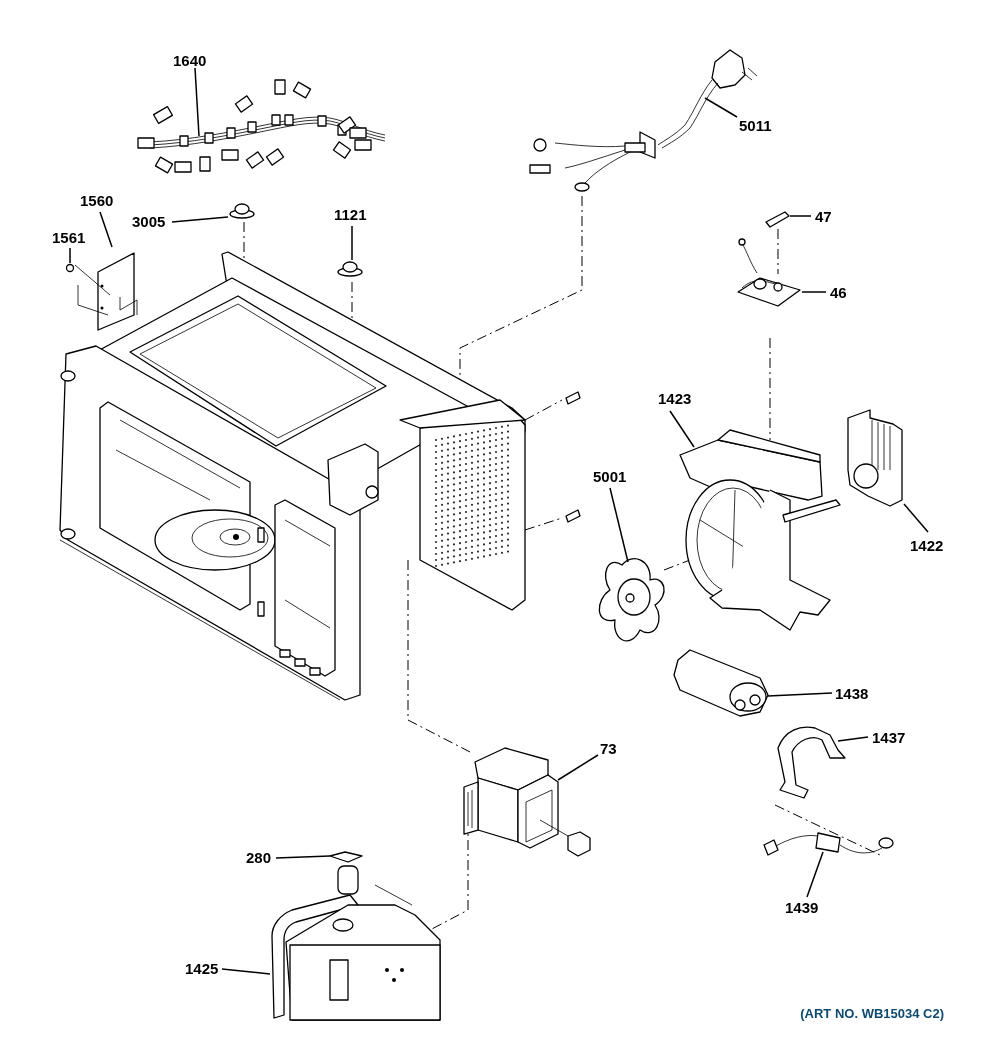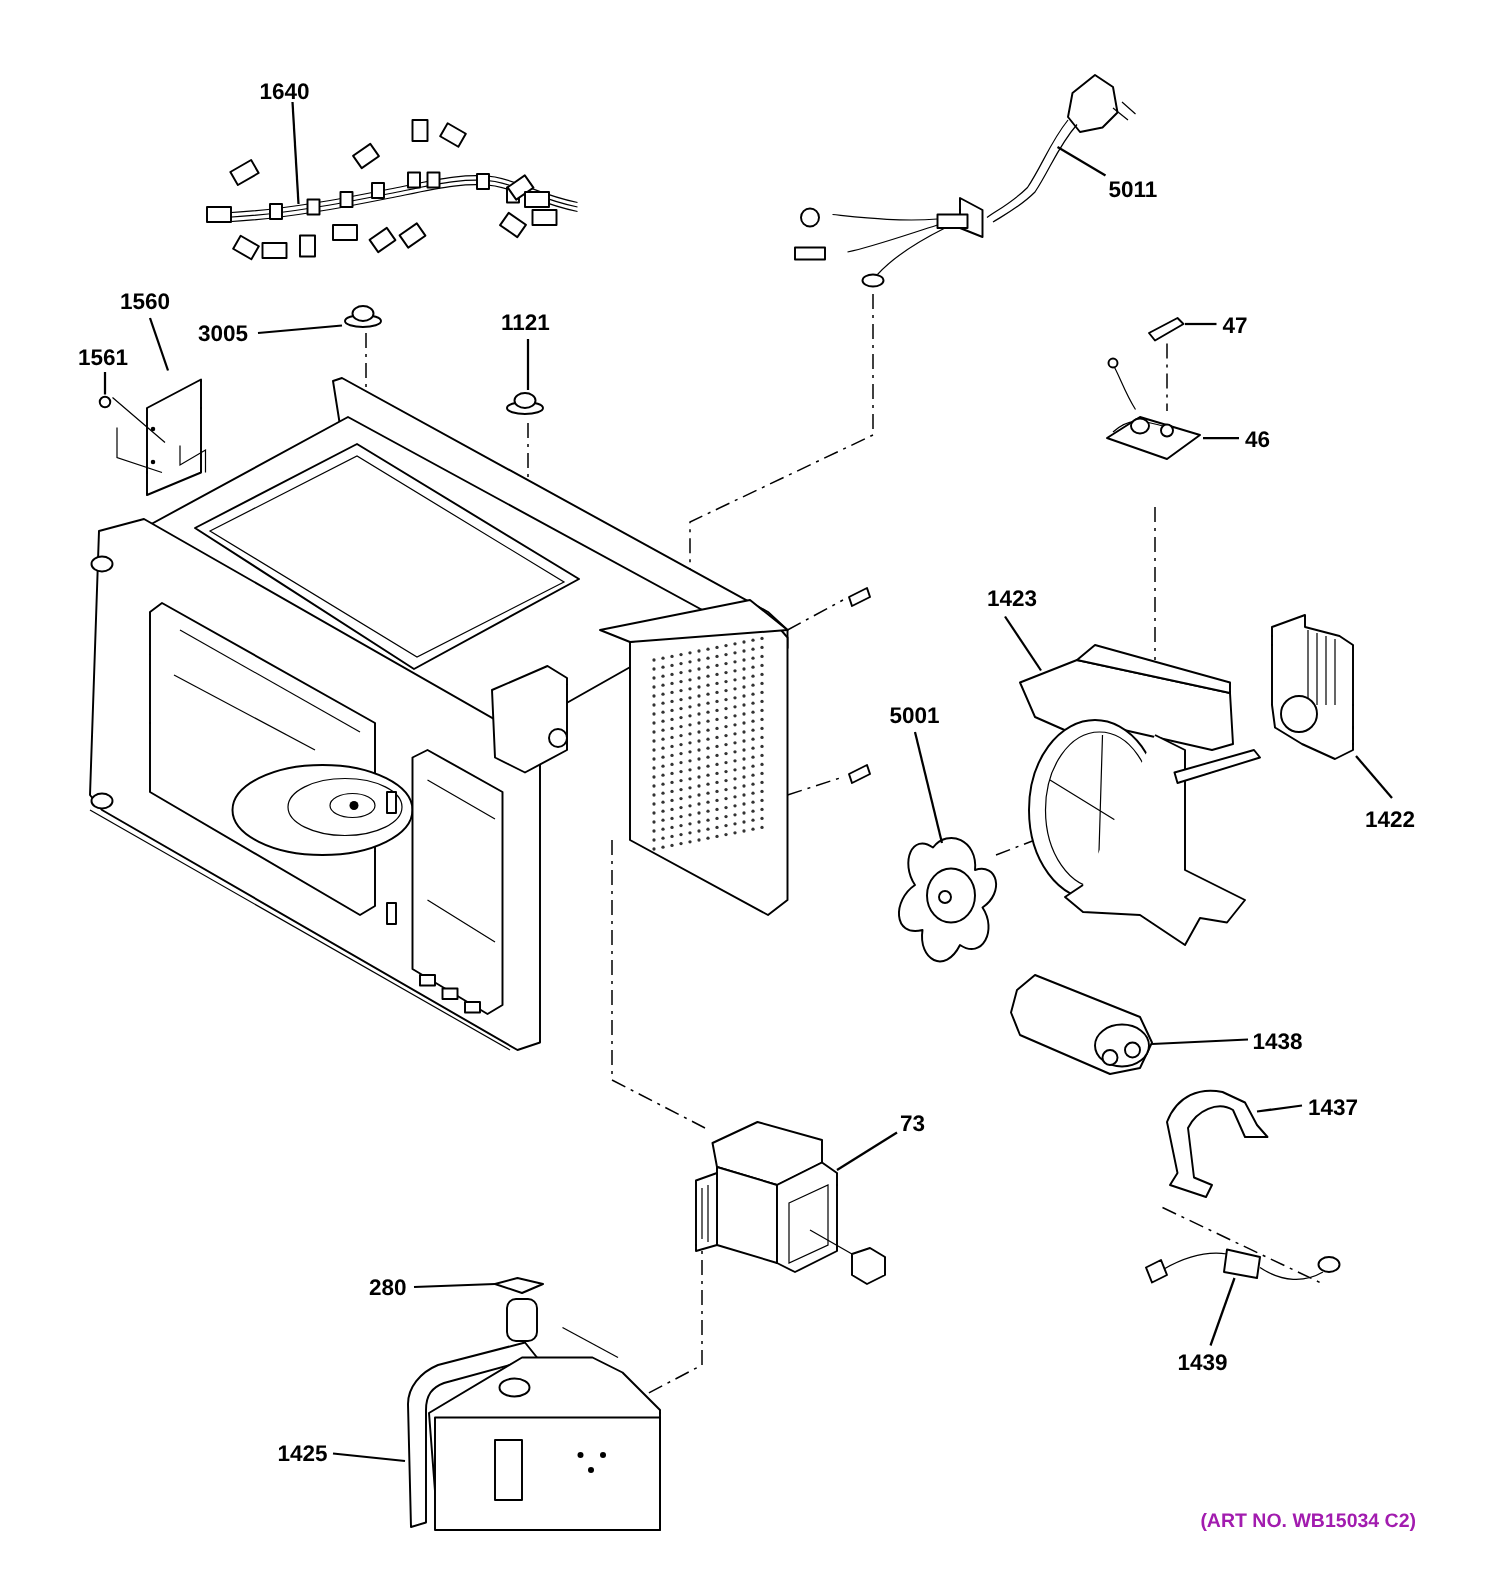--- a/index.html
+++ b/index.html
@@ -3,21 +3,21 @@
 <meta charset="utf-8">
 <style>
   html, body { margin: 0; padding: 0; background: #ffffff; }
   body { width: 1000px; height: 1064px; position: relative; overflow: hidden; font-family: "Liberation Sans", sans-serif; }
   #diagram { position: absolute; left: 0; top: 0; width: 1000px; height: 1064px; }
   .callout { font-family: "Liberation Sans", sans-serif; font-weight: bold; font-size: 15px; fill: #000; }
   .leader { stroke: #000; stroke-width: 1.5; fill: none; }
   .part { stroke: #000; stroke-width: 1.3; fill: #fff; stroke-linejoin: round; }
   .thin { stroke: #000; stroke-width: 0.8; fill: none; }
   .dash { stroke: #000; stroke-width: 1; fill: none; stroke-dasharray: 10 4 2 4; }
-  .art-no { position: absolute; right: 56px; top: 1006px; font-weight: bold; font-size: 13px; color: #a21caf; font-family: "Liberation Sans", sans-serif; }
+  .art-no { position: absolute; right: 56px; top: 1006px; font-weight: bold; font-size: 13px; color: #0c4a6e; font-family: "Liberation Sans", sans-serif; }
 </style>
 </head>
 <body>
 
 <svg id="diagram" viewBox="0 0 1000 1064" xmlns="http://www.w3.org/2000/svg">
 
   <g>
     <path class="thin" d="M150,142 C190,140 230,132 260,126 C290,120 310,115 330,118 C350,122 360,130 385,135"></path>
     <path class="thin" d="M150,145 C190,143 230,135 260,129 C290,123 310,118 330,121 C350,125 360,133 385,138"></path>
     <path class="thin" d="M150,148 C190,146 230,138 260,132 C290,126 310,121 330,124 C350,128 360,136 385,141"></path>

